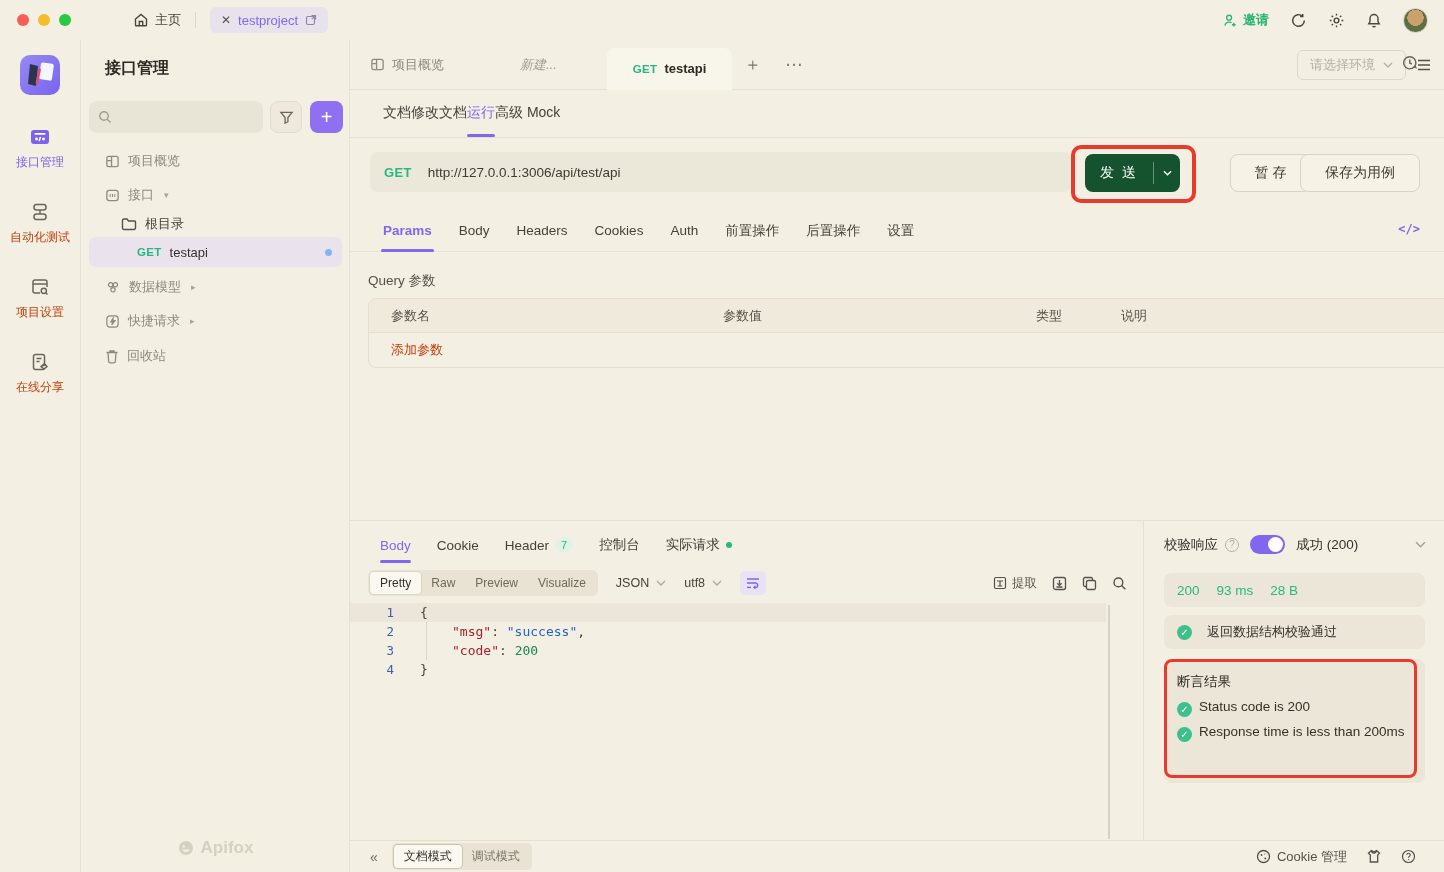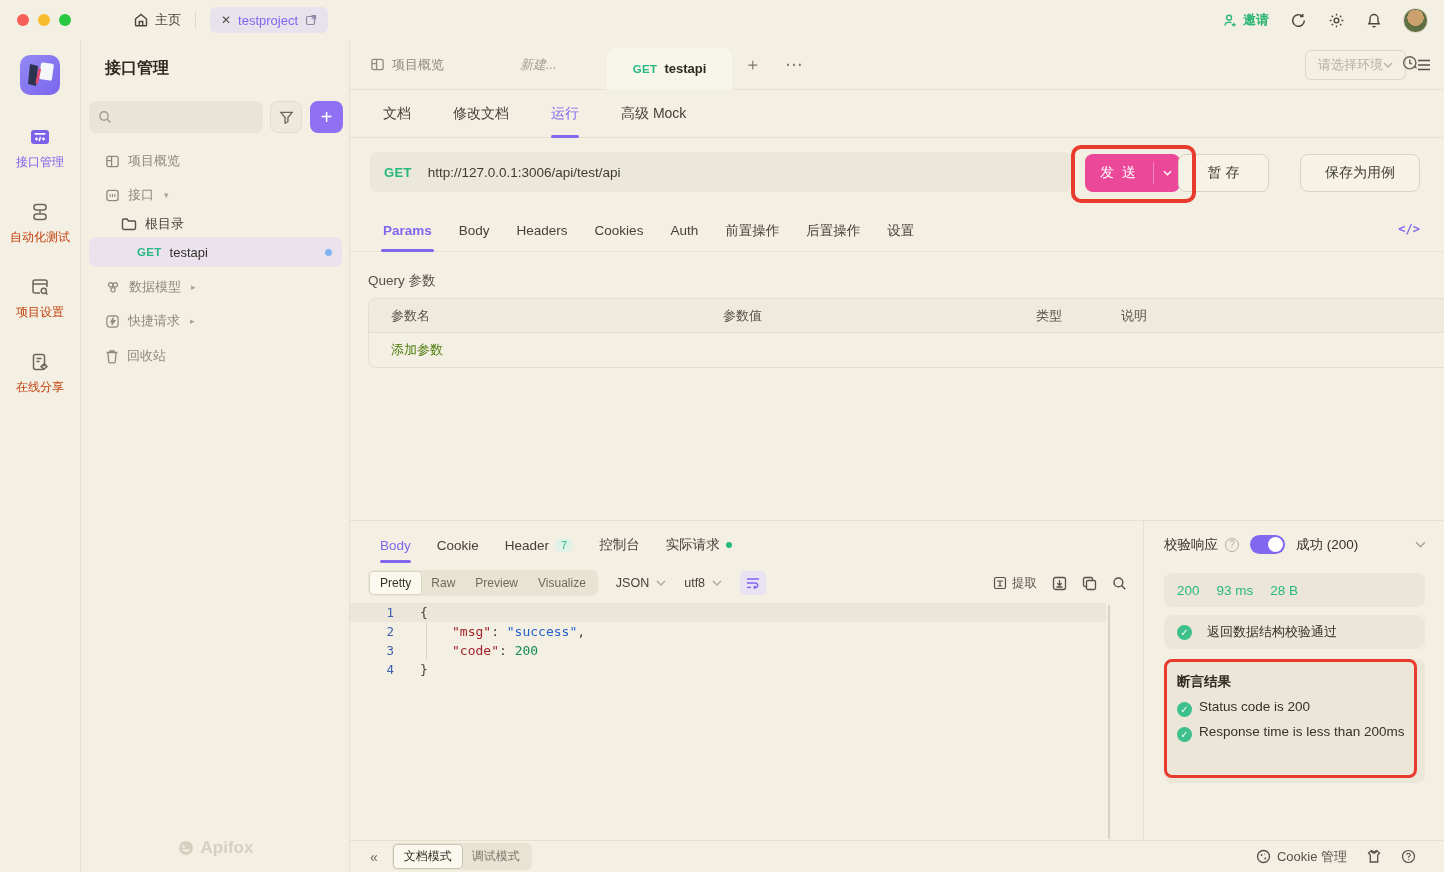--- a/index.html
+++ b/index.html
@@ -52,37 +52,37 @@
 
 #main{position:absolute;top:40px;left:350px;width:1094px;height:832px}
 
 
 #tabbar{position:absolute;top:0;left:0;width:1094px;height:50px;border-bottom:1px solid #e6e0cf;display:flex;align-items:center}
 .dtab{display:flex;align-items:center;gap:7px;font-size:13px;color:#8f8a7c;padding:0 14px;height:50px}
 #dtab-new{font-style:italic;color:#a29d8e}
 #dtab-active{background:#f8f5eb;height:42px;margin-top:8px;border-radius:8px 8px 0 0;color:#2e2a22;padding:0 26px;font-weight:600}
 .tab-ghost{color:#7b766a;font-size:17px;padding:0 12px}
 #env-box{margin-left:auto;display:flex;align-items:center}
-#env-select{display:flex;align-items:center;border:1px solid #ddd7c6;border-radius:6px;height:30px;
+#env-select{display:flex;align-items:center;gap:8px;border:1px solid #ddd7c6;border-radius:6px;height:30px;
   padding:0 12px;color:#b5b0a2;font-size:13px}
 #env-menu{margin:0 12px 0 10px;color:#55514a}
 
 
 #modebar{position:absolute;top:50px;left:0;width:1094px;height:48px;border-bottom:1px solid #e6e0cf;
-  display:flex;align-items:center;gap:42px;padding-left:33px;font-size:14px}
+  display:flex;align-items:flex-end;padding-left:33px;font-size:14px}
 .mtab{color:#46423a;position:relative;height:48px;display:flex;align-items:center}
 .mtab.active{color:#8166f0}
 .mtab.active:after{content:"";position:absolute;bottom:0;left:0;right:0;height:3px;border-radius:2px;background:#8166f0}
 #history-ic{position:absolute;right:24px;top:14px;color:#6b6659}
 
 
 #reqrow{position:absolute;top:112px;left:0;width:1094px;height:40px}
 #urlbox{position:absolute;left:20px;top:0;width:702px;height:40px;background:#ece8d9;border-radius:8px;
   display:flex;align-items:center;padding:0 14px;gap:16px;font-size:13.5px}
-#send-btn{position:absolute;left:735px;top:2px;width:95px;height:38px;background:#ec4899;border-radius:8px;
+#send-btn{position:absolute;left:735px;top:2px;width:95px;height:38px;background:#14532d;border-radius:8px;
   display:flex;align-items:center;color:#fff;font-size:14px}
 #send-btn .lbl{flex:1;text-align:center;letter-spacing:2px}
 #send-btn .sep{width:1px;height:22px;background:rgba(255,255,255,.35)}
 #send-btn .car{width:26px;display:flex;justify-content:center;font-size:10px}
 .ghost-btn{position:absolute;top:2px;height:38px;border:1px solid #d9d3c2;border-radius:8px;background:#f6f2e6;
   display:flex;align-items:center;justify-content:center;font-size:14px;color:#3f3b31}
 
 
 #ptabs{position:absolute;top:170px;left:0;width:1094px;height:42px;border-bottom:1px solid #e8e2d2;
   display:flex;align-items:center;gap:27px;padding-left:33px;font-size:13.5px}
@@ -90,21 +90,21 @@
 .ptab.active{color:#8166f0;font-weight:700}
 .ptab.active:after{content:"";position:absolute;bottom:0;left:-2px;right:-2px;height:3px;border-radius:2px;background:#8166f0}
 #code-ic{position:absolute;right:24px;top:182px;color:#8166f0;font-size:12px;font-weight:700;font-family:"DejaVu Sans Mono",monospace}
 
 
 #query-title{position:absolute;top:232px;left:18px;font-size:13.5px;color:#55514a}
 #qtable{position:absolute;top:258px;left:18px;width:1144px;border:1px solid #e5dfcc;border-radius:8px;overflow:hidden}
 .qrow{display:grid;grid-template-columns:332px 313px 85px 1fr;height:34px;align-items:center}
 .qhead{background:#efeadb;border-bottom:1px solid #e5dfcc;color:#55514a;font-size:13px}
 .qrow>div{padding-left:22px}
-.qadd{color:#4d7c0f;font-size:13px}
+.qadd{color:#c2410c;font-size:13px}
 
 
 #resp{position:absolute;top:480px;left:0;width:1094px;height:320px;border-top:1px solid #e6e0cf}
 #resp-left{position:absolute;top:0;left:0;width:793px;height:320px}
 #rtabs{position:absolute;top:6px;left:0;width:793px;height:36px;display:flex;align-items:center;gap:26px;
   padding-left:30px;font-size:13.5px}
 .rtab{color:#46423a;position:relative;height:36px;display:flex;align-items:center;gap:6px}
 .rtab.active{color:#8166f0}
 .rtab.active:after{content:"";position:absolute;bottom:0;left:0;right:0;height:3px;border-radius:2px;background:#8166f0}
 .badge7{background:#e0f1e8;color:#27b882;font-size:11px;border-radius:9px;padding:1px 6px}
@@ -137,21 +137,21 @@
 .qmark{width:14px;height:14px;border-radius:50%;border:1px solid #b4afa0;color:#b4afa0;font-size:10px;
   display:flex;align-items:center;justify-content:center}
 #vtoggle{width:35px;height:19px;border-radius:10px;background:#8166f0;position:relative;margin:0 4px}
 #vtoggle .knob{position:absolute;top:2px;right:2px;width:15px;height:15px;border-radius:50%;background:#fff}
 #vchev{margin-left:auto;color:#a7a293}
 .vcard{position:absolute;left:20px;width:261px;background:#ebe6d7;border-radius:8px;display:flex;align-items:center;
   padding:0 13px;font-size:13px;color:#35312a}
 #card-metrics{top:52px;height:34px;color:#27b882;gap:17px;font-size:13.5px}
 #card-schema{top:94px;height:34px;gap:8px}
 #card-assert{top:138px;height:124px;display:block;padding:10px 13px;font-size:13.5px;line-height:25px}
-#card-assert .ttl{font-weight:700;color:#2e2a22}
+#card-assert .ttl{font-weight:400;color:#2e2a22}
 .assert-item{word-break:break-all}
 .chk{display:inline-flex;width:15px;height:15px;border-radius:50%;background:#3dc08c;color:#fff;font-size:10px;
   align-items:center;justify-content:center;vertical-align:-2px;margin-right:7px}
 
 
 #footer{position:absolute;top:800px;left:0;width:1094px;height:32px;border-top:1px solid #e6e0cf;
   display:flex;align-items:center;padding:0 28px 0 20px;gap:14px}
 #collapse{color:#6f6a5c;font-size:14px}
 #fseg{display:flex;background:#e8e3d3;border-radius:5px;padding:2px;font-size:12px;color:#7b766a}
 #fseg .opt{padding:3px 10px;border-radius:4px}
@@ -439,21 +439,21 @@
     </div>
     <div id="send-btn">
       <span class="lbl">发 送</span>
       <span class="sep"></span>
       <span class="car">
         <svg width="9" height="6" viewBox="0 0 10 6" fill="none" stroke="#fff" stroke-width="1.6">
             <path d="M1 1l4 4 4-4"></path>
           </svg>
       </span>
     </div>
-    <div class="ghost-btn" style="left:828px;width:91px">
+    <div class="ghost-btn" style="left:880px;width:81px">
       <span>暂 存</span>
     </div>
     <div class="ghost-btn" style="left:950px;width:120px">
       <span>保存为用例</span>
     </div>
   </div>
 
   <div id="ptabs">
     <div class="ptab active">
         <span>Params</span>

